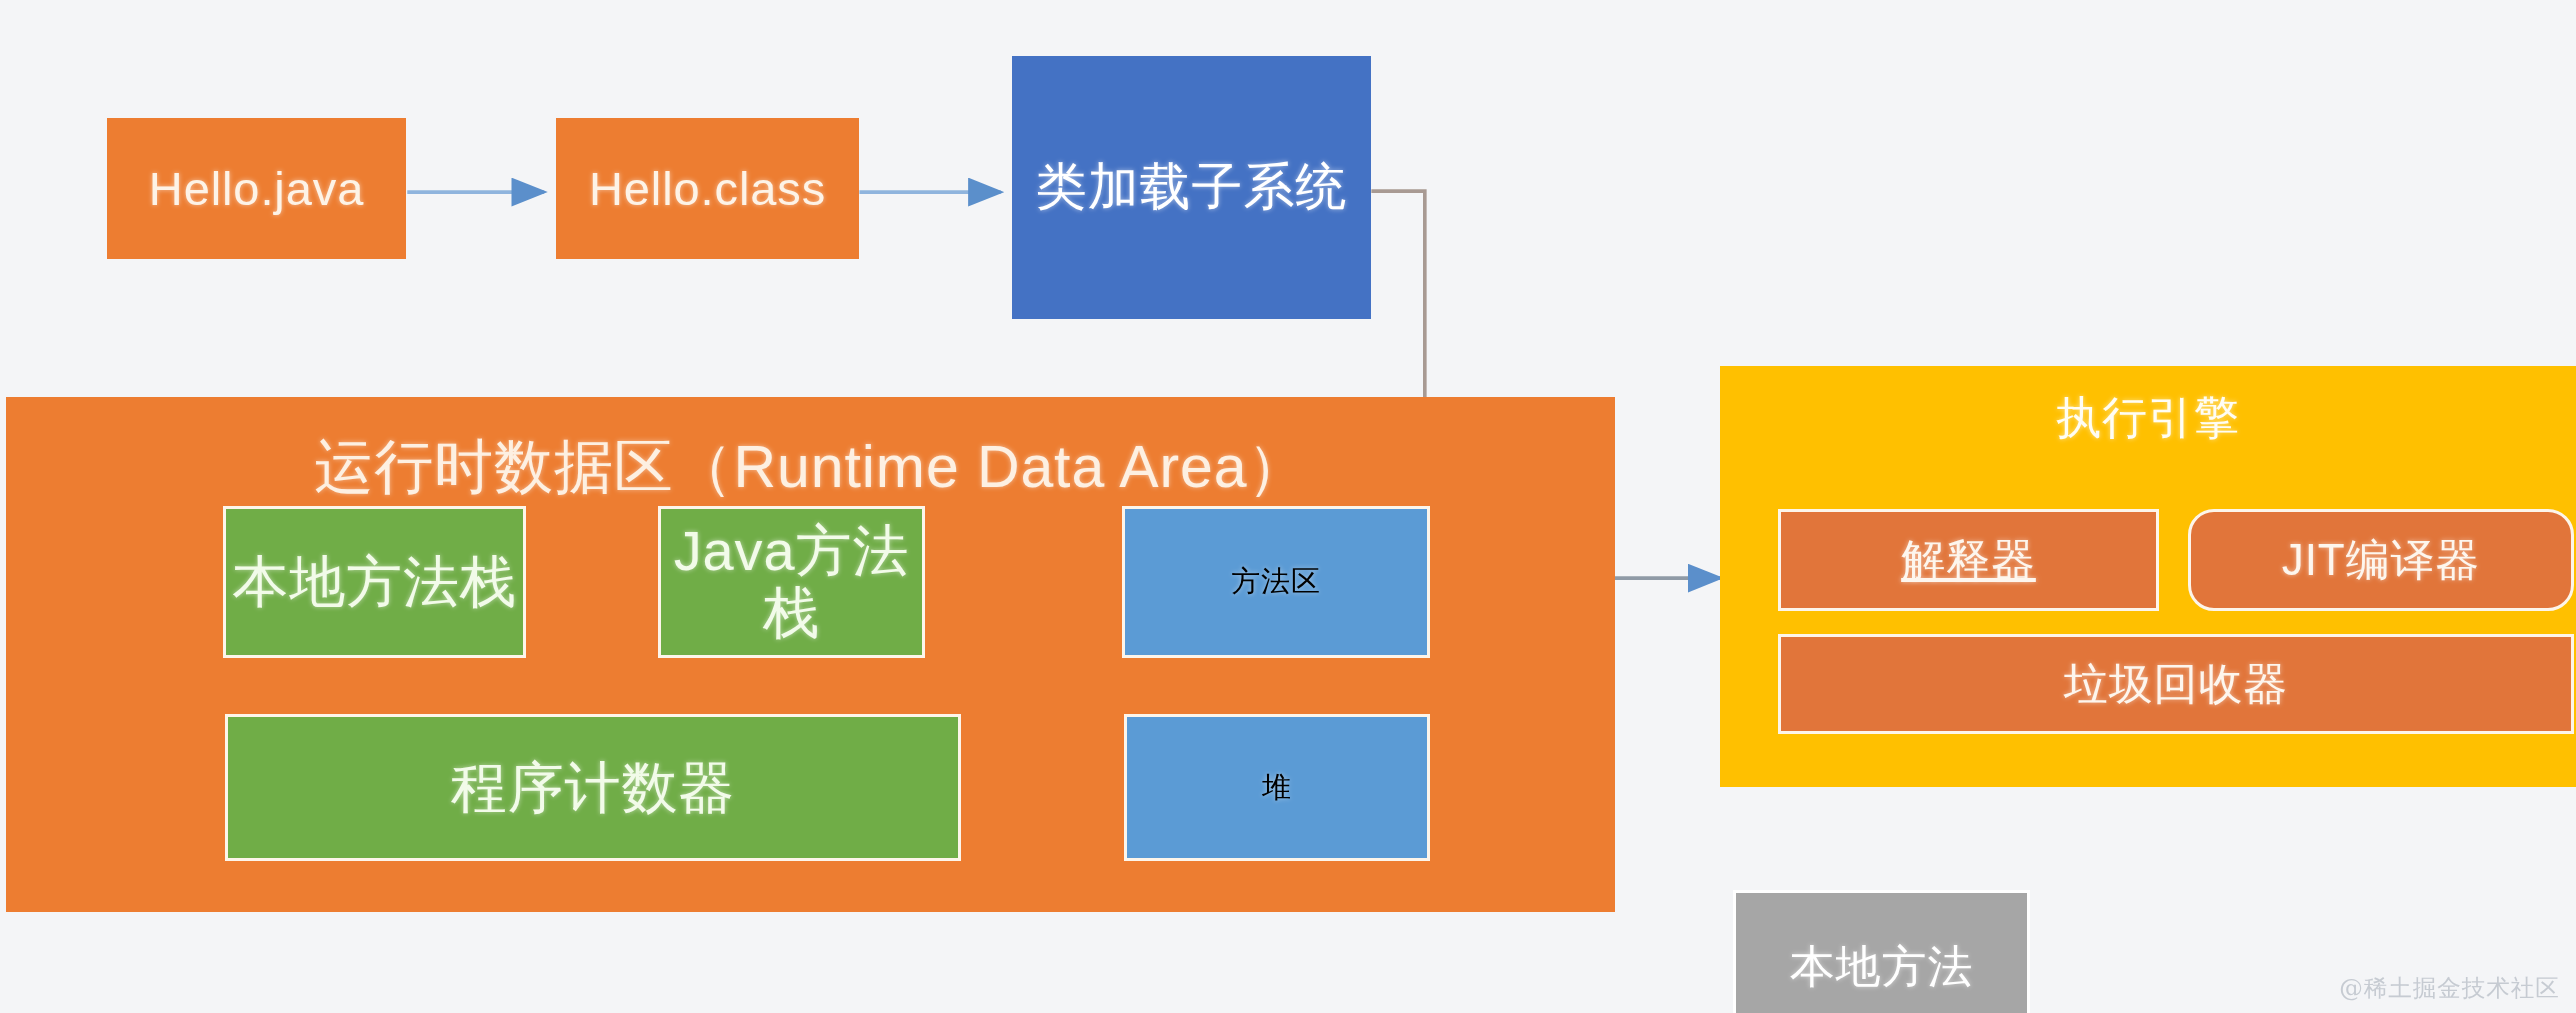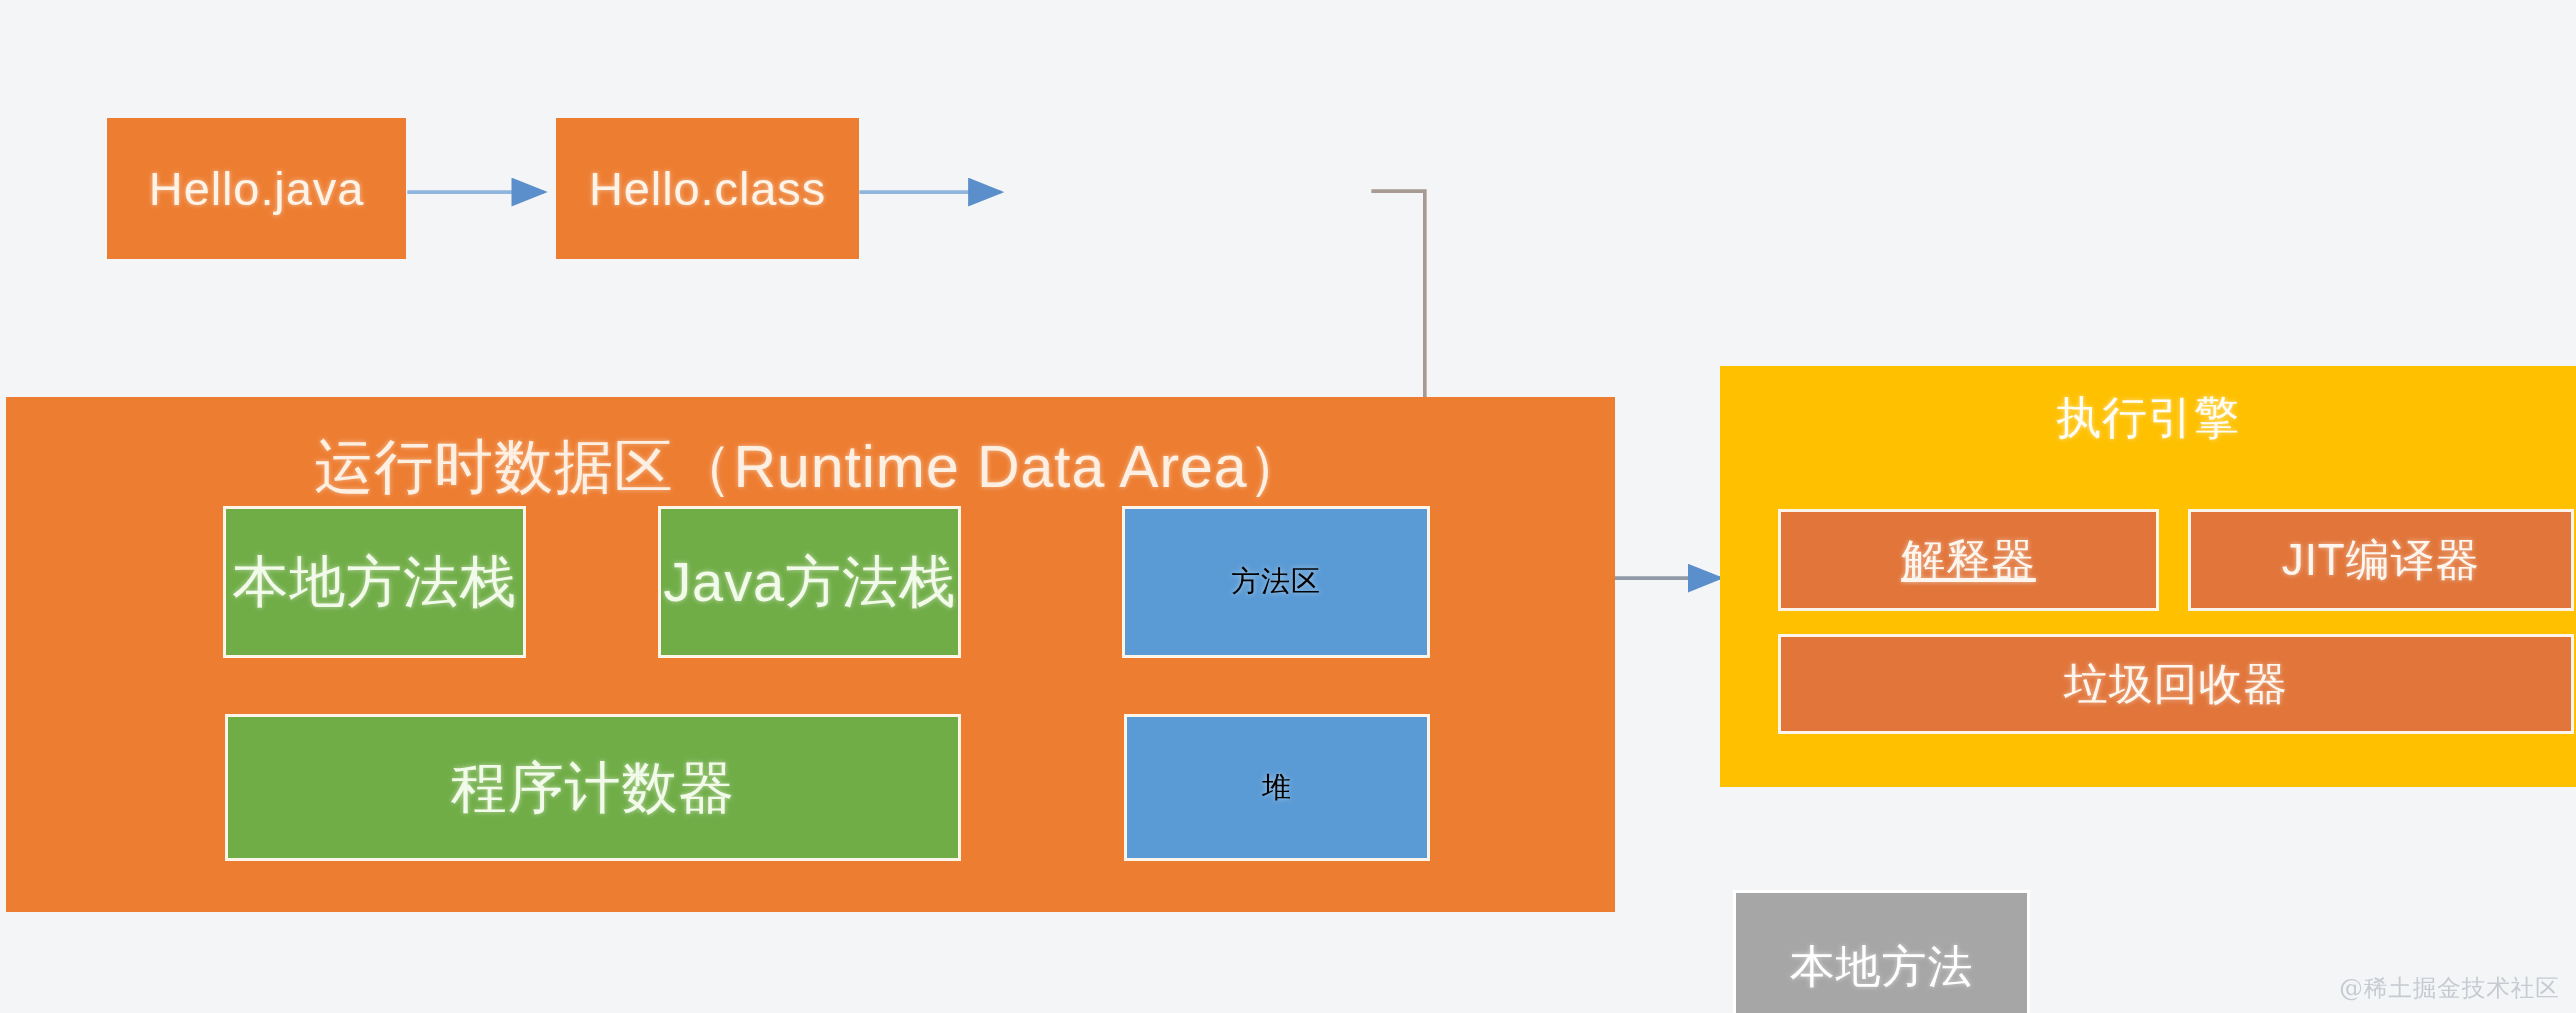--- a/index.html
+++ b/index.html
@@ -137,30 +137,33 @@
   </svg>
 
   <div class="box file-box" style="left:107px; top:118px; width:299px; height:141px;">
     <span>Hello.java</span>
   </div>
 
   <div class="box file-box" style="left:556px; top:118px; width:303px; height:141px;">
     <span>Hello.class</span>
   </div>
 
+  <div class="box loader-box" style="left:1012px; top:56px; width:359px; height:263px;">
+    <span>类加载子系统</span>
+  </div>
 
   <div class="box rda" style="left:6.3px; top:397px; width:1609px; height:515px;">
     <div class="rda-title">运行时数据区（Runtime Data Area）</div>
   </div>
 
   <div class="box green-box" style="left:223px; top:506px; width:303px; height:152px;">
     <span>本地方法栈</span>
   </div>
 
-  <div class="box green-box" style="left:658px; top:506px; width:303px; height:152px;">
+  <div class="box green-box" style="left:658px; top:506px; width:267px; height:152px;">
     <span>Java方法栈</span>
   </div>
 
   <div class="box blue-box" style="left:1122px; top:506px; width:308px; height:152px;">
     <span>方法区</span>
   </div>
 
   <div class="box green-box" style="left:225px; top:714px; width:736px; height:147px;">
     <span>程序计数器</span>
   </div>
@@ -170,21 +173,21 @@
   </div>
 
   <div class="box engine" style="left:1720px; top:366px; width:856px; height:421px;">
     <div class="engine-title">执行引擎</div>
   </div>
 
   <div class="box engine-item" style="left:1778px; top:509px; width:381px; height:102px;text-decoration:underline;">
     <span>解释器</span>
   </div>
 
-  <div class="box engine-item" style="left:2188px; top:509px; width:386px; height:102px;">
+  <div class="box engine-item" style="left:2188px; top:509px; width:386px; height:102px;border-radius:26px;">
     <span>JIT编译器</span>
   </div>
 
   <div class="box engine-item" style="left:1778px; top:634px; width:796px; height:100px;">
     <span>垃圾回收器</span>
   </div>
 
   <div class="box native-box" style="left:1733px; top:890px; width:297px; height:145px;">
     <span>本地方法</span>
   </div>

